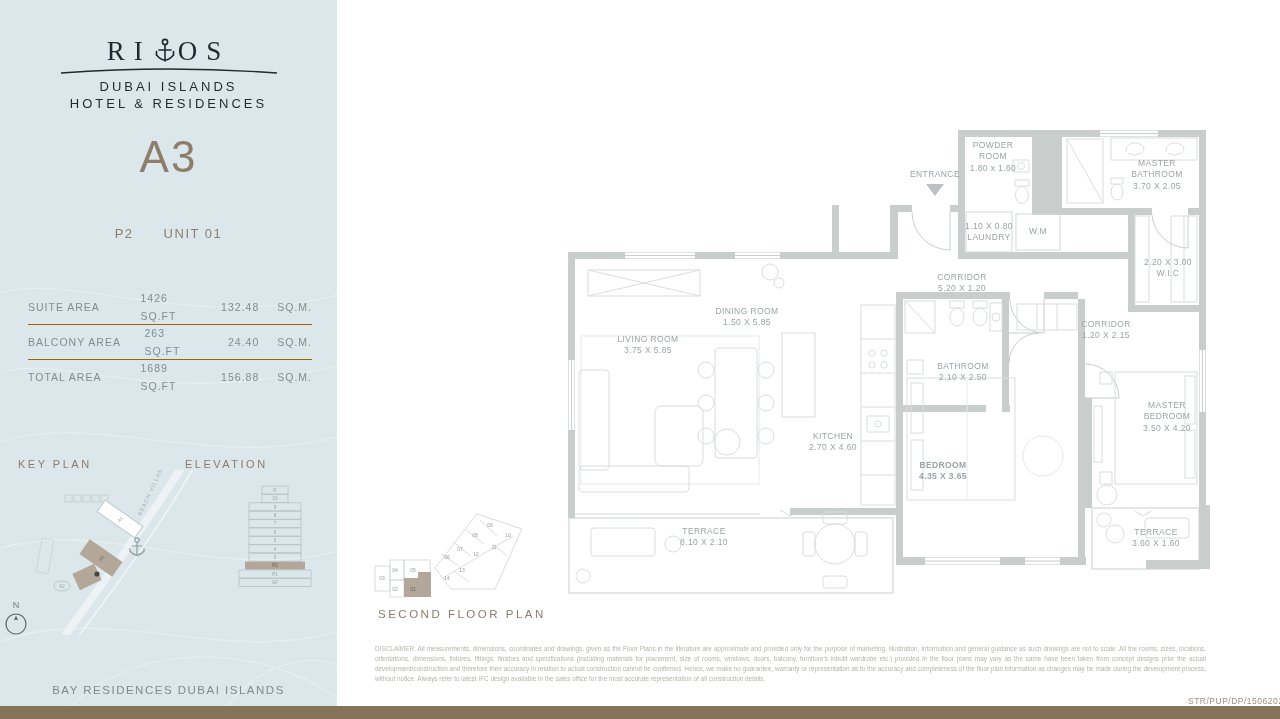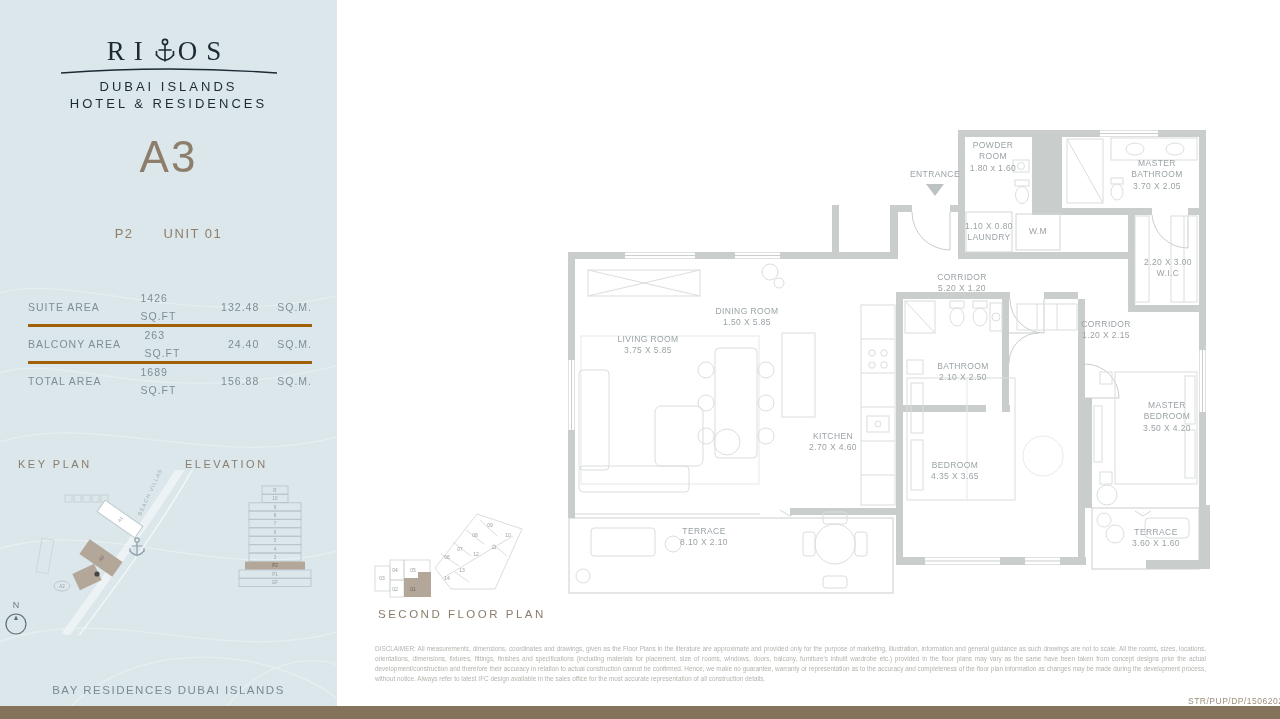--- a/index.html
+++ b/index.html
@@ -14,21 +14,21 @@
   .swoosh{margin:0 auto;display:block;}
   .tagline{font-family:Liberation Sans, sans-serif;font-size:13px;letter-spacing:3px;color:#1d2a33;margin-top:4px;}
   .unit-code{position:absolute;left:0;top:132px;width:337px;text-align:center;
              font-size:44px;font-weight:400;color:#8d7e6b;letter-spacing:2px;}
   .unit-type{position:absolute;left:0;top:200px;width:337px;text-align:center;
              font-size:19px;color:#8d7e6b;letter-spacing:2.5px;}
   .unit-loc{position:absolute;left:0;top:226px;width:337px;display:flex;justify-content:center;gap:30px;
             font-size:13px;color:#8d7e6b;letter-spacing:1.5px;}
   .areas{position:absolute;left:28px;top:290px;width:284px;color:#7f8e94;font-size:10.5px;letter-spacing:1px;}
   .arow{display:flex;align-items:center;height:34px;}
-  .arow + .arow{border-top:3px solid #a16207;}
+  .arow + .arow{border-top:1px solid #a16207;}
   .alabel{width:120px;text-align:left;}
   .aimp{width:86px;display:flex;justify-content:flex-end;gap:6px;flex-direction:column;}
   .amet{flex:1;display:flex;justify-content:flex-end;gap:18px;}
   .subhead{position:absolute;font-size:11px;letter-spacing:2.5px;color:#8b7d6d;text-align:left;}
   .bay{position:absolute;left:0;top:684px;width:337px;text-align:center;
        font-size:11.5px;letter-spacing:1.5px;color:#7c8b91;}
   .north-label{position:absolute;left:7px;top:600px;width:18px;text-align:center;
                font-size:9px;color:#6f7d84;}
   
   .plan{position:absolute;left:555px;top:120px;width:660px;height:490px;}
@@ -427,21 +427,21 @@
       <span class="dm">3.75 X 5.85</span>
     </div>
     <div class="plabel" style="left:278px;top:322px;">
       <span class="nm">KITCHEN</span>
       <span class="dm">2.70 X 4.60</span>
     </div>
     <div class="plabel" style="left:408px;top:252px;">
       <span class="nm">BATHROOM</span>
       <span class="dm">2.10 X 2.50</span>
     </div>
-    <div class="plabel" style="left:400px;top:351px;">
+    <div class="plabel" style="left:388px;top:351px;font-weight:bold;">
       <span class="nm">BEDROOM</span>
       <span class="dm">4.35 X 3.65</span>
     </div>
     <div class="plabel" style="left:612px;top:297px;">
       <span class="nm w72">MASTER BEDROOM</span>
       <span class="dm">3.50 X 4.20</span>
     </div>
     <div class="plabel" style="left:149px;top:417px;">
       <span class="nm">TERRACE</span>
       <span class="dm">8.10 X 2.10</span>

